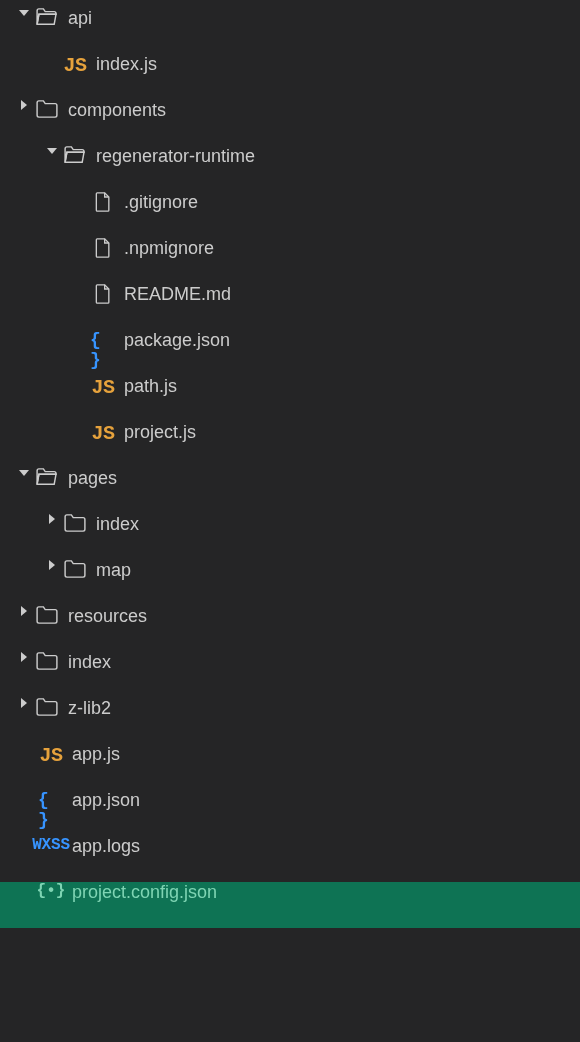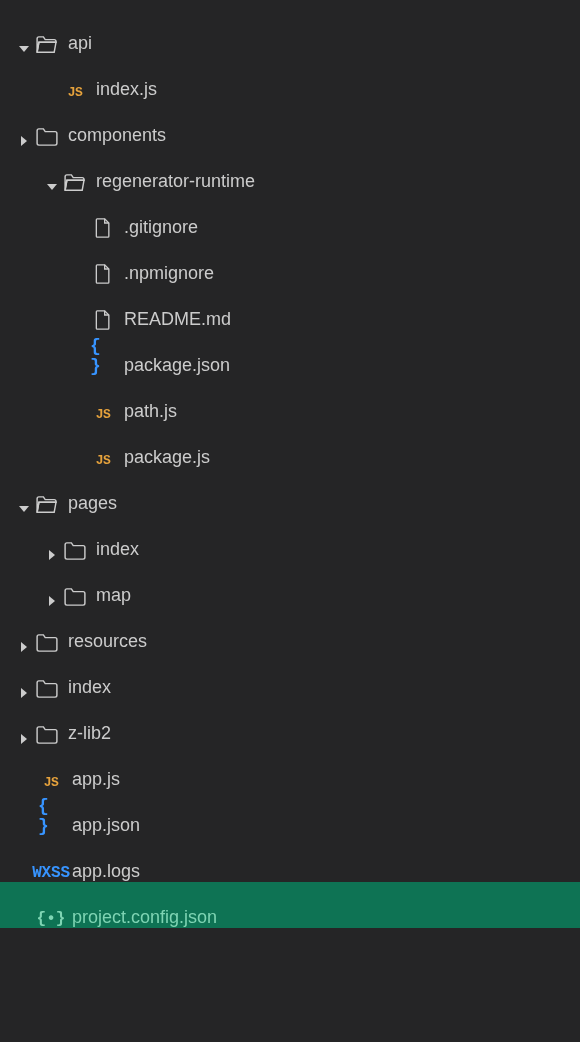--- a/index.html
+++ b/index.html
@@ -12,21 +12,21 @@
       font-family: -apple-system, BlinkMacSystemFont, "Segoe UI", sans-serif;
       font-size: 18px;
       color: #cccccc;
       width: 580px;
       height: 1042px;
       overflow: hidden;
       padding-top: 8px;
     }
     .tree-row {
       display: flex;
-      align-items: flex-end;
+      align-items: flex-start;
       height: 46px;
       cursor: pointer;
       user-select: none;
       padding-right: 8px;
     }
     .tree-row.selected {
       background: #0e7354;
     }
     .tree-row.selected .label {
       color: #7ed4b3;
@@ -62,21 +62,21 @@
       color: #cccccc;
       white-space: nowrap;
       font-weight: 400;
     }
     .icon-folder svg { stroke: #cccccc; fill: none; }
     .icon-folder-open svg { stroke: #cccccc; fill: none; }
     .icon-file svg { stroke: #cccccc; fill: none; }
     .js-text {
       font-family: "Courier New", monospace;
       font-weight: bold;
-      font-size: 13px;
+      font-size: 20px;
       color: #e6a23c;
       letter-spacing: -0.5px;
     }
     .json-braces {
       font-family: "Courier New", monospace;
       font-weight: bold;
       font-size: 18px;
       color: #3794ff;
     }
     .json-braces-green {
@@ -197,21 +197,21 @@
         <span class="js-text">JS</span>
       </span>
       <span class="label">path.js</span>
     </div>
     <div class="tree-row">
       <span class="indent" style="width: 70px;"></span>
       <span class="chevron empty" style="width: 20px;"></span>
       <span class="icon">
         <span class="js-text">JS</span>
       </span>
-      <span class="label">package.js</span>
+      <span class="label">project.js</span>
     </div>
     <div class="tree-row">
       <span class="indent" style="width: 14px;"></span>
       <span class="chevron">
         <svg viewBox="0 0 10 10">
           <path d="M0 2 L5 8 L10 2 Z"></path>
         </svg>
       </span>
       <span class="icon icon-folder-open">
         <svg viewBox="0 0 24 20" width="22" height="18" stroke-width="1.6">

